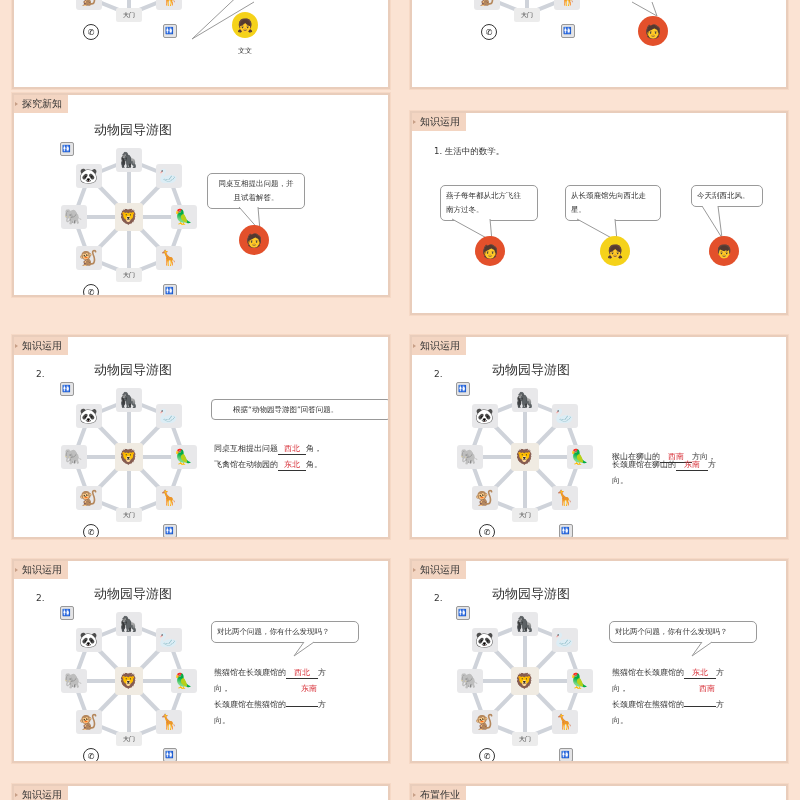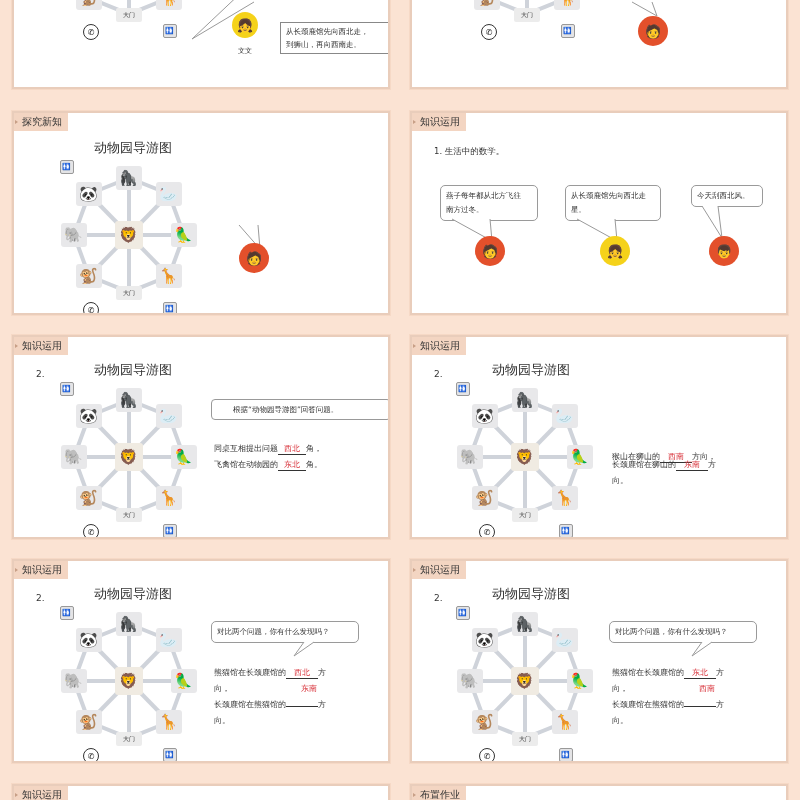--- a/index.html
+++ b/index.html
@@ -95,24 +95,20 @@
   </div>
 </div>
   <div style="position:absolute;left:170px;top:0;width:0;height:0;">
     <svg width="80" height="110" style="position:absolute;left:0;top:0;overflow:visible">
       <line x1="8" y1="97" x2="70" y2="60" stroke="#9a9a9a" stroke-width="1"></line>
       <line x1="8" y1="97" x2="60" y2="48" stroke="#9a9a9a" stroke-width="1"></line>
     </svg>
   </div>
   <div class="avatar yellow" style="left:218px;top:70px;">👧</div>
   <div class="name" style="left:224px;top:104px;">文文</div>
-  <div class="box" style="left:266px;top:80px;width:100px;">
-    <div>从长颈鹿馆先向西北走，</div>
-    <div>到狮山，再向西南走。</div>
-  </div>
 </div>
 
 <div class="slide" style="left:410px;top:-60px;width:374px;height:145px;">
   <div class="map-holder" style="left: 40px; top: -60px; position: absolute;">
   <div class="map">
     <svg width="150" height="150">
       <g stroke="#cfd3da" stroke-width="4" fill="none">
         <line x1="75" y1="75" x2="75" y2="18"></line>
         <line x1="75" y1="75" x2="115" y2="34"></line>
         <line x1="75" y1="75" x2="130" y2="75"></line>
@@ -132,21 +128,21 @@
     <div class="phone" style="left:29px;top:142px;">✆</div>
     <div class="wc" style="left:109px;top:142px;">🚻</div>
   </div>
 </div>
   <svg width="120" height="110" style="position:absolute;left:200px;top:0;overflow:visible">
     <polyline points="20,60 45,74 40,60" fill="none" stroke="#9a9a9a" stroke-width="1"></polyline>
   </svg>
   <div class="avatar red" style="left:226px;top:74px;width:30px;height:30px;">🧑</div>
 </div>
 
-<div class="slide" style="left:12px;top:111px;width:374px;height:200px;text-align:center;">
+<div class="slide" style="left:12px;top:93px;width:374px;height:200px;text-align:center;">
   <div class="tag">探究新知</div>
   <div class="map-title" style="left:80px;top:26px;">动物园导游图</div>
   <div class="map-holder" style="left: 40px; top: 47px; position: absolute;">
   <div class="map">
     <svg width="150" height="150">
       <g stroke="#cfd3da" stroke-width="4" fill="none">
         <line x1="75" y1="75" x2="75" y2="18"></line>
         <line x1="75" y1="75" x2="115" y2="34"></line>
         <line x1="75" y1="75" x2="130" y2="75"></line>
         <line x1="75" y1="75" x2="115" y2="116"></line>
@@ -164,20 +160,24 @@
     <div class="gate" style="left:62px;top:126px;">大门</div>
     <div class="node" style="left:22px;top:104px;">🐒</div>
     <div class="node" style="left:7px;top:63px;">🐘</div>
     <div class="node" style="left:22px;top:22px;">🐼</div>
     <div class="node center" style="left:61px;top:61px;">🦁</div>
     <div class="wc" style="left:6px;top:0px;">🚻</div>
     <div class="phone" style="left:29px;top:142px;">✆</div>
     <div class="wc" style="left:109px;top:142px;">🚻</div>
   </div>
 </div>
+  <div class="bubble" style="left:193px;top:78px;width:86px;">
+    <div>同桌互相提出问题，并</div>
+    <div>且试着解答。</div>
+  </div>
   <svg width="40" height="30" style="position:absolute;left:220px;top:112px;overflow:visible">
     <polyline points="5,0 26,24 24,0" fill="#fff" stroke="#9a9a9a" stroke-width="1"></polyline>
   </svg>
   <div class="avatar red" style="left:225px;top:130px;width:30px;height:30px;">🧑</div>
 </div>
 
 <div class="slide" style="left:410px;top:111px;width:374px;height:200px;">
   <div class="tag">知识运用</div>
   <div class="text" style="left:22px;top:30px;font-size:8.5px;">1. 生活中的数学。</div>
 

